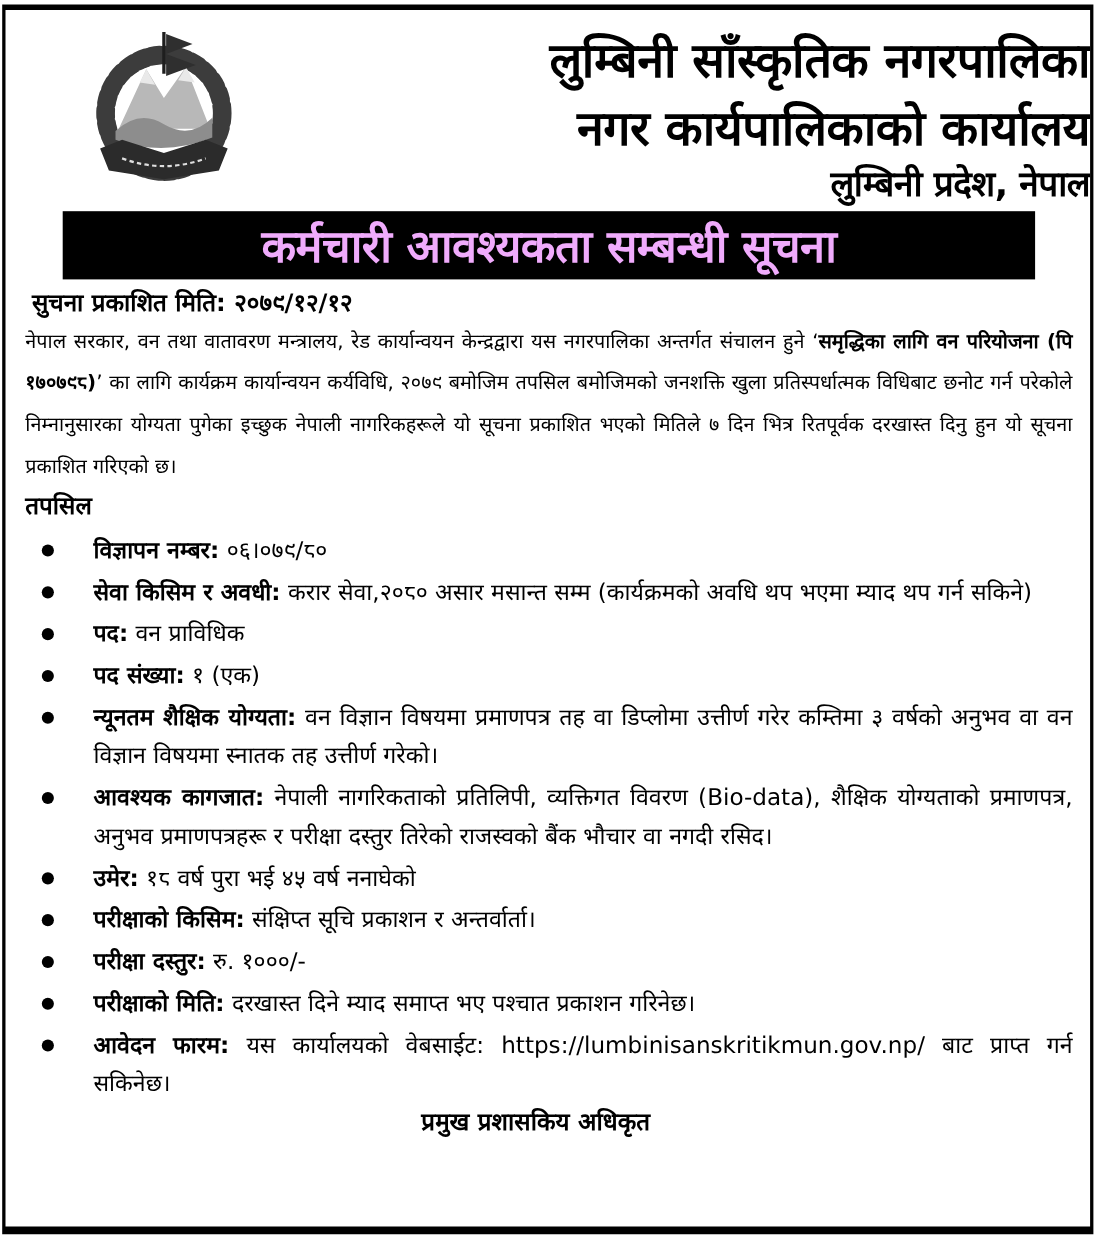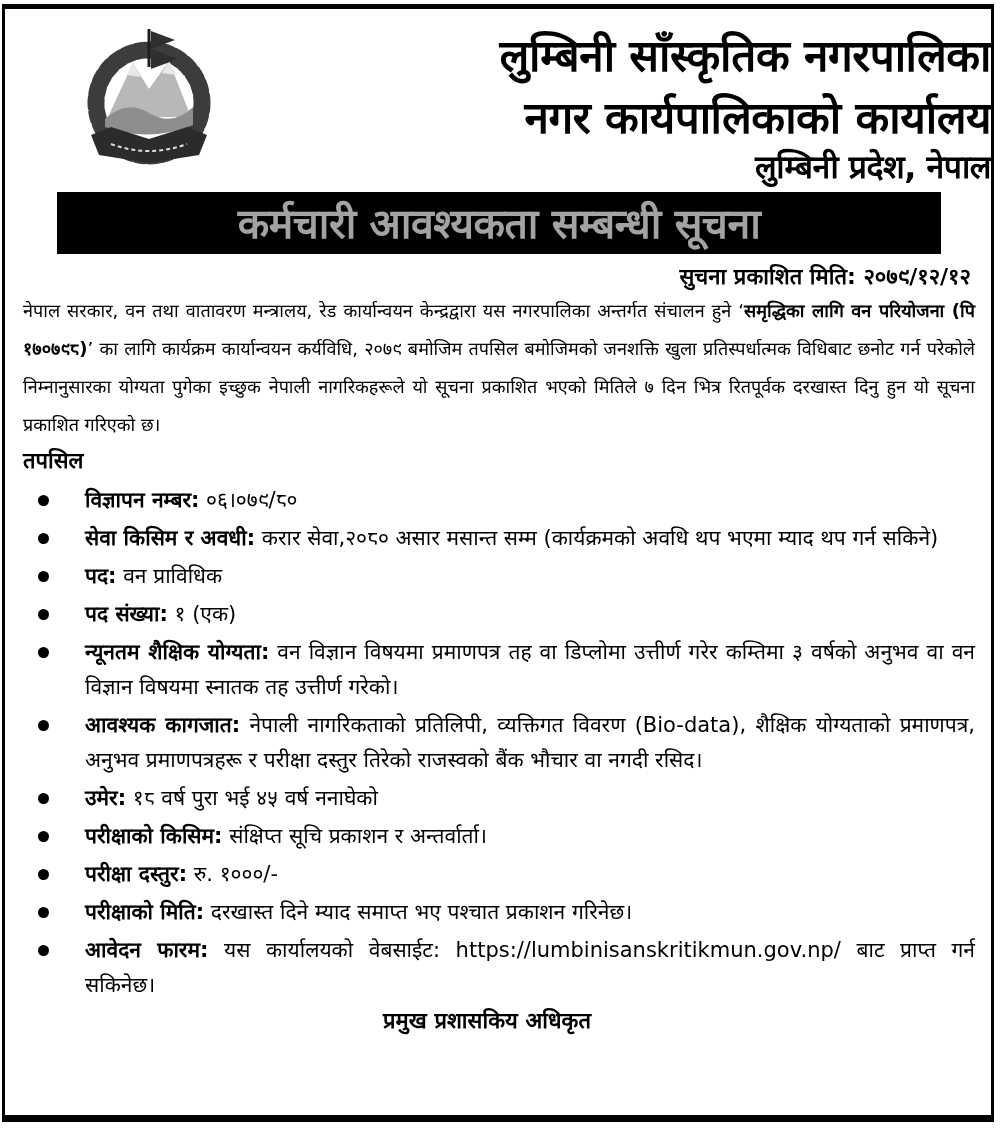--- a/index.html
+++ b/index.html
@@ -18,27 +18,27 @@
   
   .header{position:relative;padding-top:20px;}
   .emblem{position:absolute;left:70px;top:18px;width:150px;height:146px;}
   .h-line{text-align:right;font-weight:bold;letter-spacing:-0.5px;}
   .h1a{font-size:44px;line-height:54px;}
   .h1b{font-size:44px;line-height:54px;margin-top:8px;}
   .h2a{font-size:27px;line-height:33px;margin-top:11px;}
   .h2b{font-size:32px;line-height:33px;margin-top:6px;}
   
   .banner{
-    margin:8px 50px 0 52px;height:62px;background:#000000;color:#a3a3a3;
+    margin:8px 50px 0 52px;height:62px;background:#000000;color:#f0abfc;
     text-align:center;font-weight:bold;font-size:41px;line-height:64px;
     letter-spacing:-0.5px;
   }
   
   .pubdate{
-    margin:9px 20px 0 0;text-align:right;font-weight:bold;font-size:22px;line-height:28px;
+    margin:9px 20px 0 0;text-align:left;font-weight:bold;font-size:22px;line-height:28px;padding-left:24px;
   }
   
   .intro{
     margin:1px 16px 0 18px;font-size:18px;line-height:38px;text-align:justify;
   }
   .intro b{font-weight:bold;}
   
   .tapasil{margin:1px 0 0 18px;font-weight:bold;font-size:22px;line-height:32px;}
   
   ul.details{list-style:none;margin:6px 16px 0 0;padding:0;}

